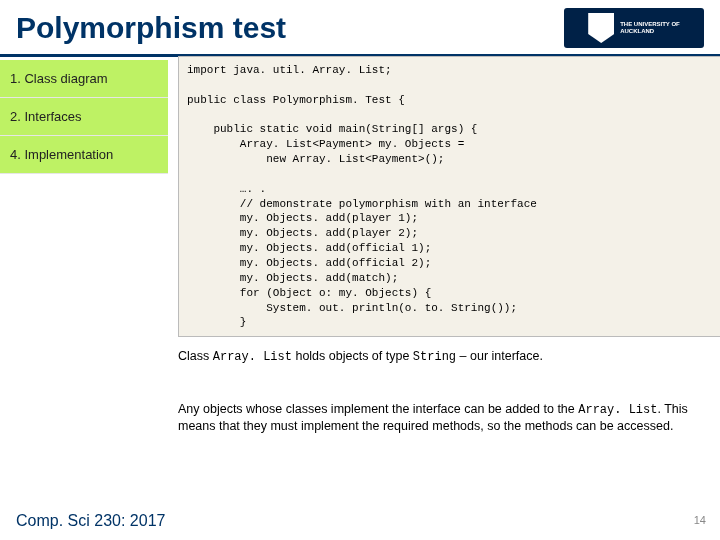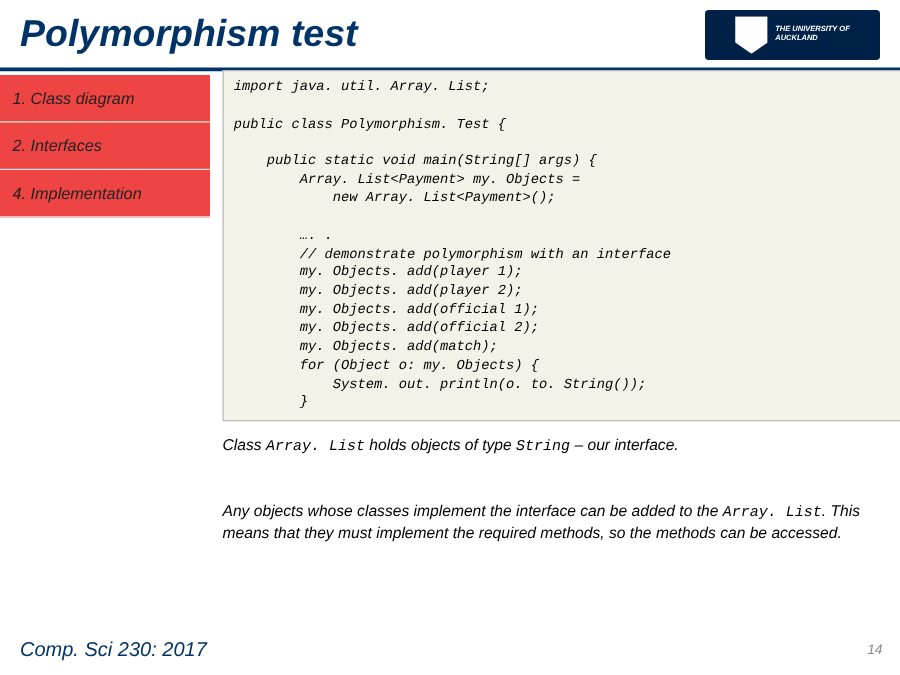--- a/index.html
+++ b/index.html
@@ -1,15 +1,15 @@
 <!DOCTYPE html>
 <html><head>
 <meta charset="utf-8">
 <style>
-  * { margin: 0; padding: 0; box-sizing: border-box; font-style: italic; }
+  * { margin: 0; padding: 0; box-sizing: border-box; }
   body {
     width: 720px;
     height: 540px;
     font-family: Verdana, Arial, sans-serif;
     background: #fff;
     position: relative;
     overflow: hidden;
   }
   .title-bar {
     background: #fff;
@@ -45,21 +45,21 @@
     color: #fff;
     font-size: 6px;
     line-height: 1.2;
     font-weight: bold;
   }
   .sidebar {
     position: absolute;
     left: 0;
     top: 60px;
     width: 168px;
-    background: #ef4444;
+    background: #bef264;
   }
   .sidebar-item {
     padding: 11px 10px;
     font-size: 13px;
     color: #222;
     border-bottom: 1px solid #e6e6e6;
     text-align: left;
   }
   .code-block {
     position: absolute;

